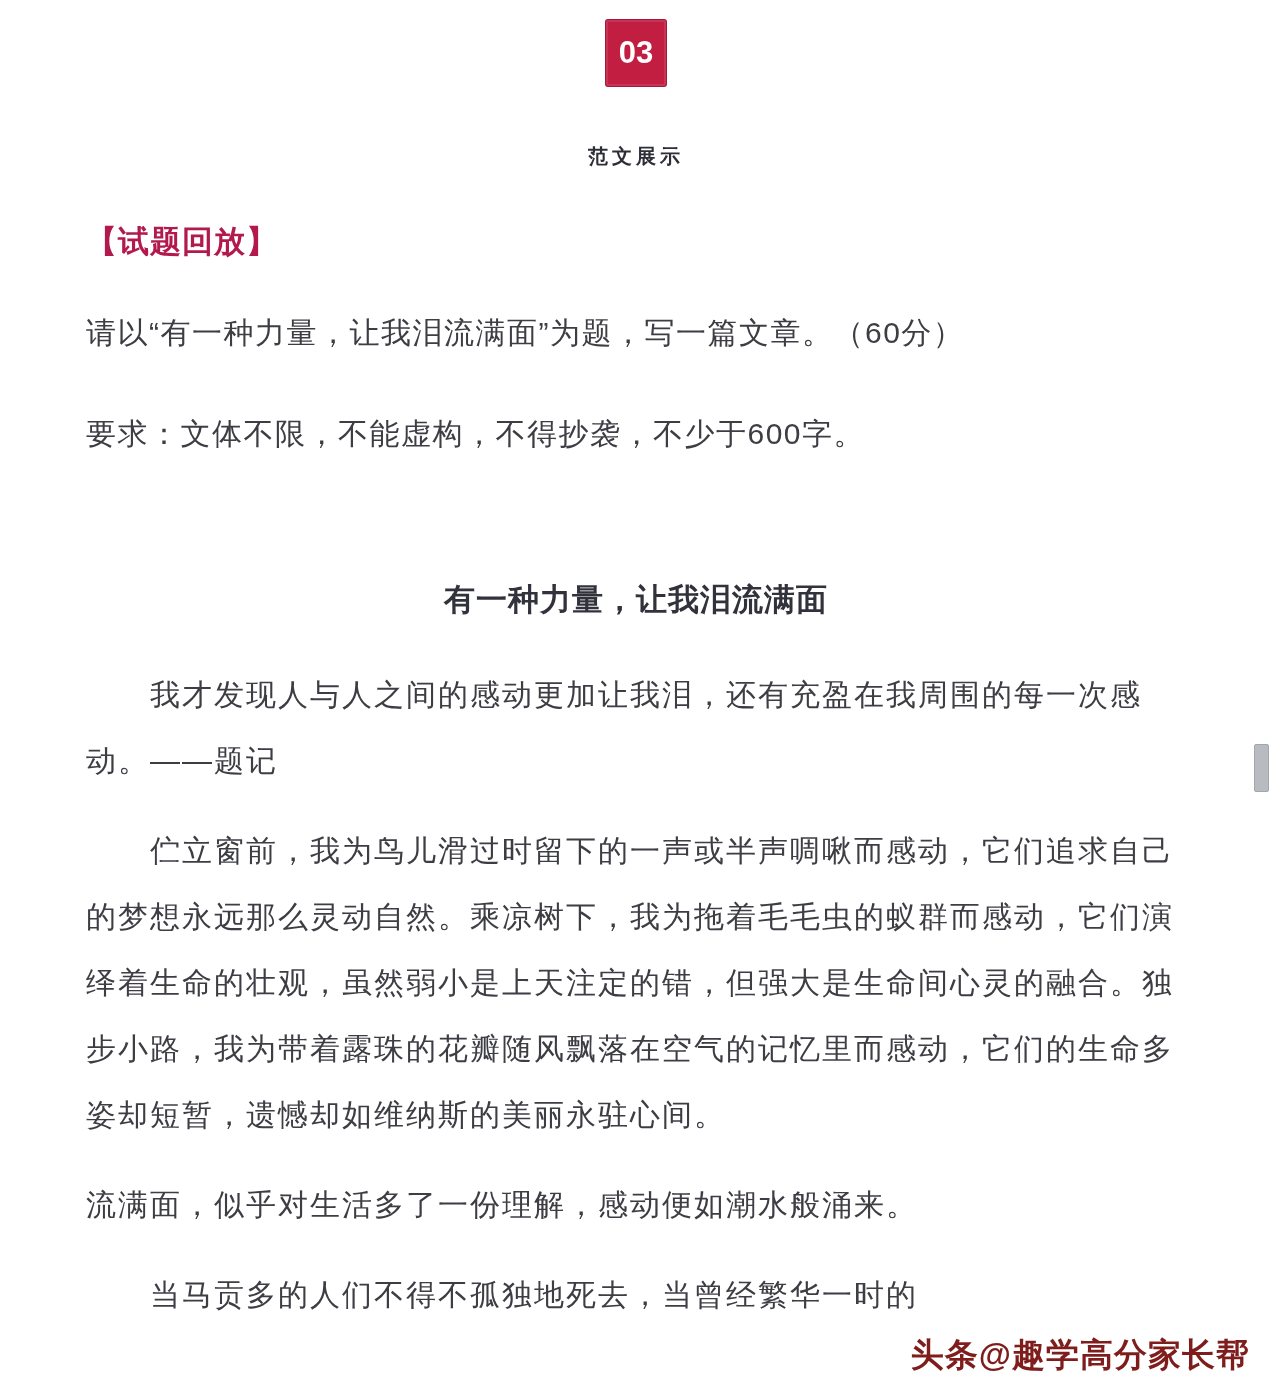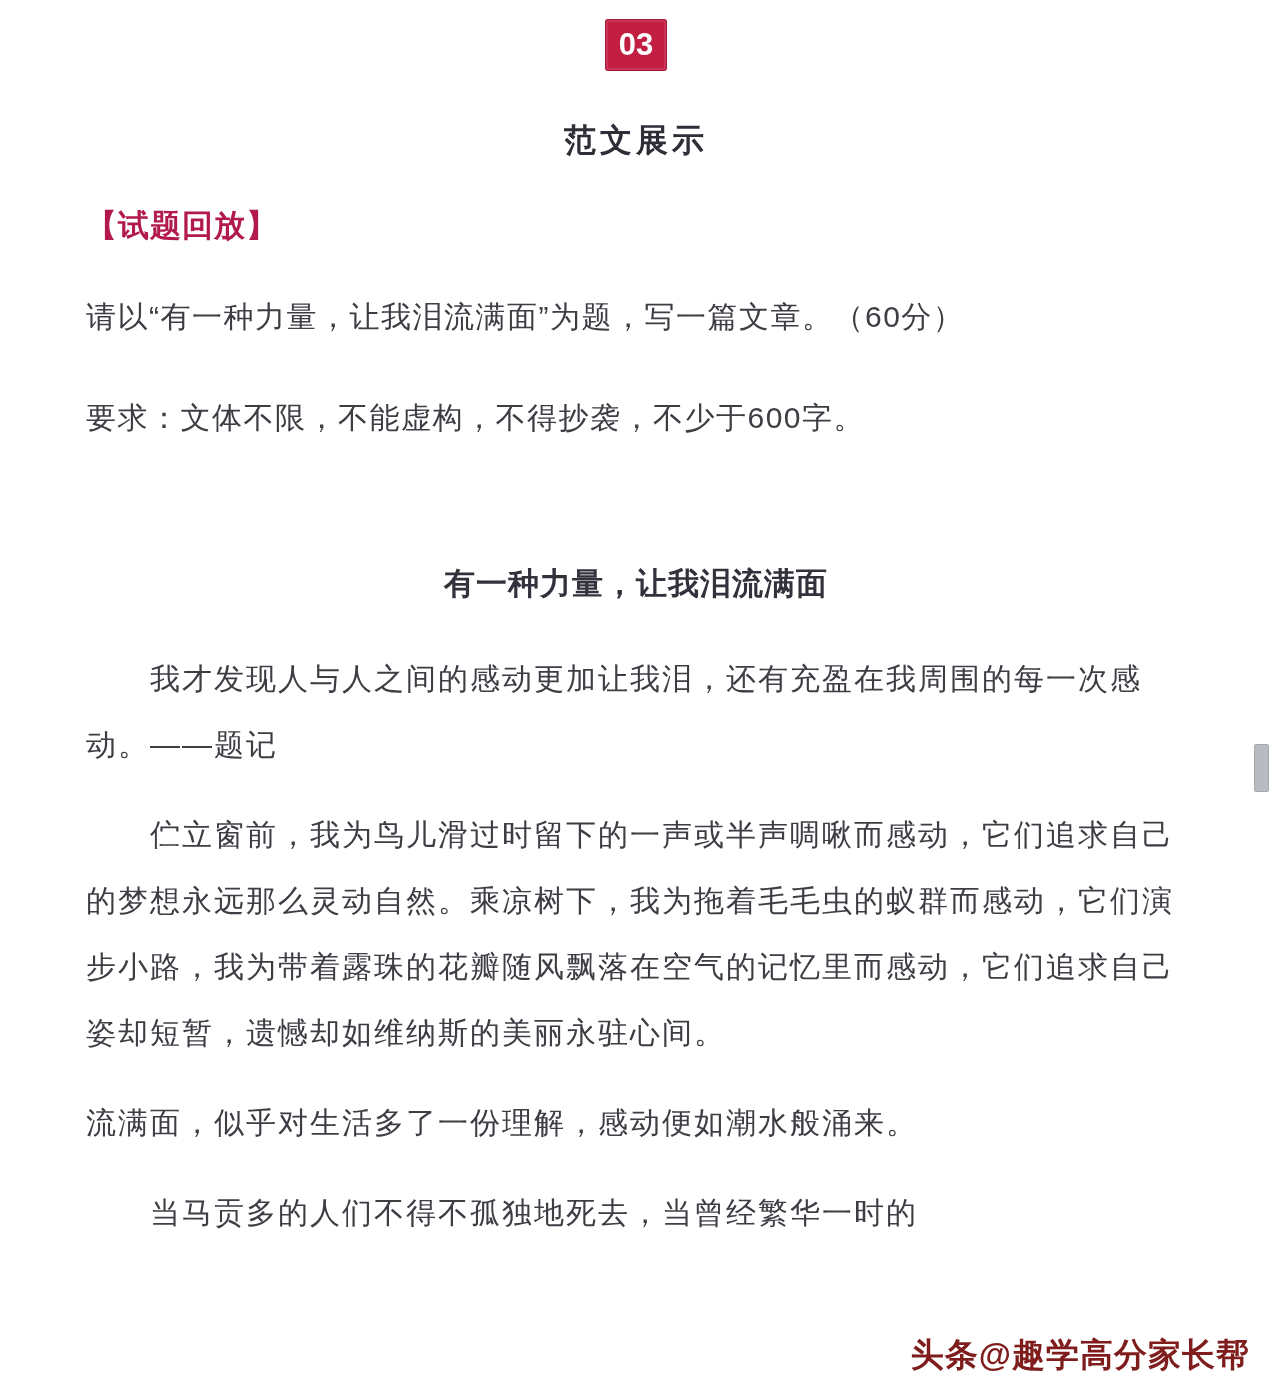--- a/index.html
+++ b/index.html
@@ -14,29 +14,29 @@
   .content { padding:20px 86px 0 86px; }
 
   .badge-row { text-align:center; }
   .badge {
     display:inline-block;
     background:#c11e42;
     color:#ffffff;
     font-weight:bold;
     font-size:31px;
     line-height:42px;
-    padding:4px 13px;
+    padding:12px 13px;
     border-radius:2px;
     box-shadow: inset 0 0 0 2px rgba(255,255,255,0.10), 0 0 0 1px #a8163a;
   }
 
   .section-title {
     text-align:center;
     font-weight:bold;
-    font-size:32px;
+    font-size:20px;
     color:#2e2e38;
     letter-spacing:4px;
     margin-top:52px;
     line-height:36px;
   }
 
   .exam-label {
     color:#b21a4e;
     font-weight:bold;
     font-size:31px;
@@ -127,21 +127,22 @@
   <div class="essay-title">有一种力量，让我泪流满面</div>
 
   <div class="essay-body">
       <div class="para">
         <div class="tline first">我才发现人与人之间的感动更加让我泪，还有充盈在我周围的每一次感</div>
         <div class="tline">动。——题记</div>
       </div>
       <div class="para">
         <div class="tline first">伫立窗前，我为鸟儿滑过时留下的一声或半声啁啾而感动，它们追求自己</div>
         <div class="tline">的梦想永远那么灵动自然。乘凉树下，我为拖着毛毛虫的蚁群而感动，它们演</div>
-        <div class="tline">步小路，我为带着露珠的花瓣随风飘落在空气的记忆里而感动，它们追求自己</div>
+        <div class="tline">绎着生命的壮观，虽然弱小是上天注定的错，但强大是生命间心灵的融合。独</div>
+        <div class="tline">步小路，我为带着露珠的花瓣随风飘落在空气的记忆里而感动，它们的生命多</div>
         <div class="tline">姿却短暂，遗憾却如维纳斯的美丽永驻心间。</div>
       </div>
       <div class="para">
         <div class="tline">流满面，似乎对生活多了一份理解，感动便如潮水般涌来。</div>
       </div>
       <div class="para">
         <div class="tline first">当马贡多的人们不得不孤独地死去，当曾经繁华一时的</div>
       </div>
     </div>
 

